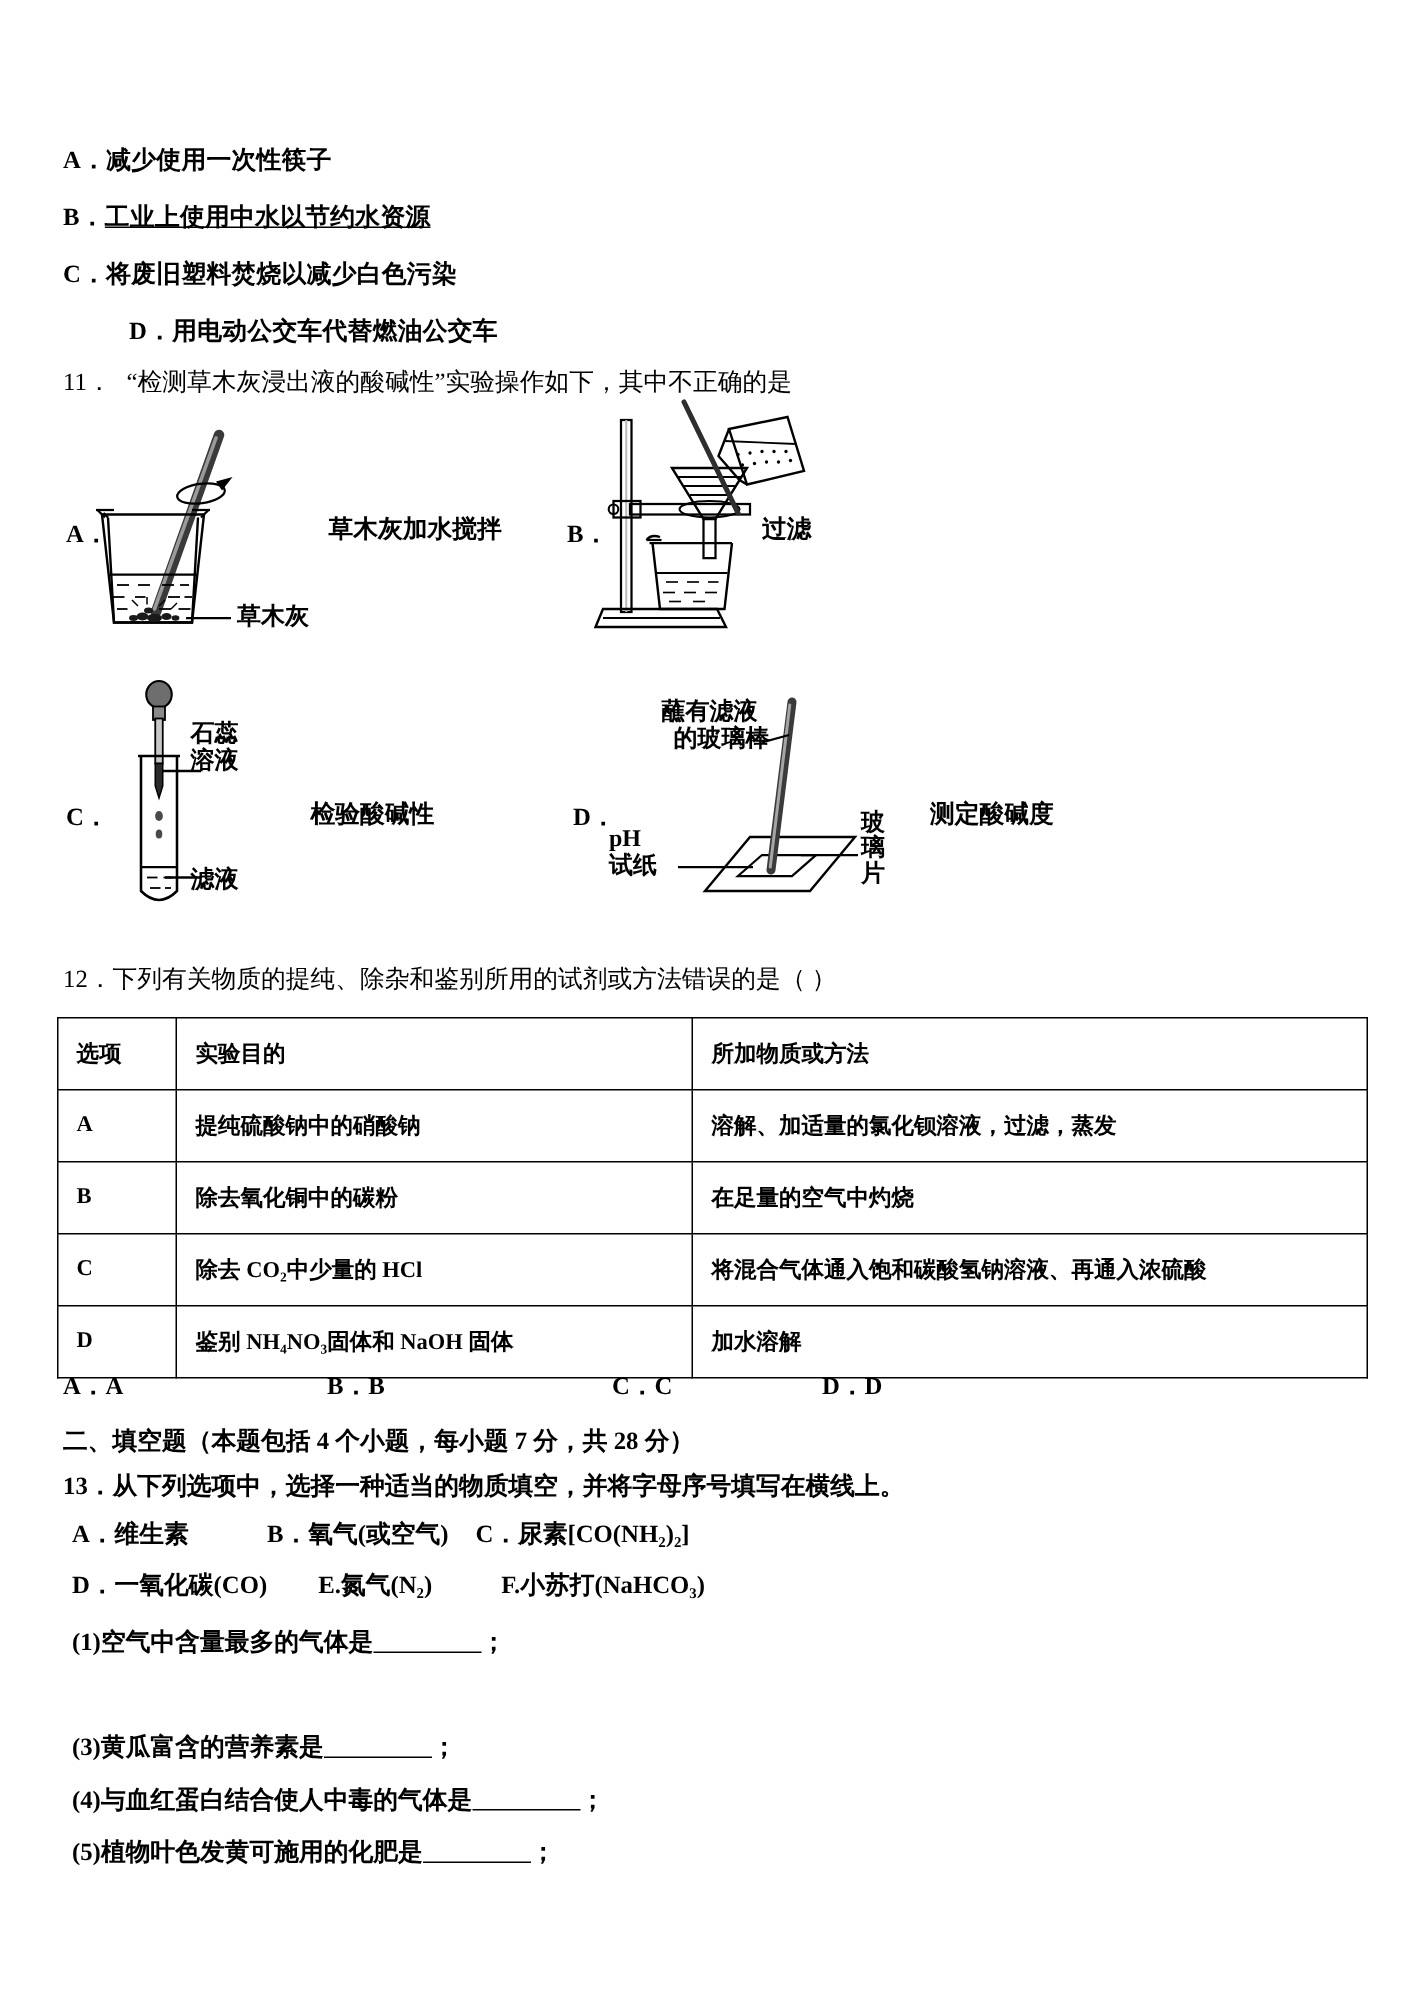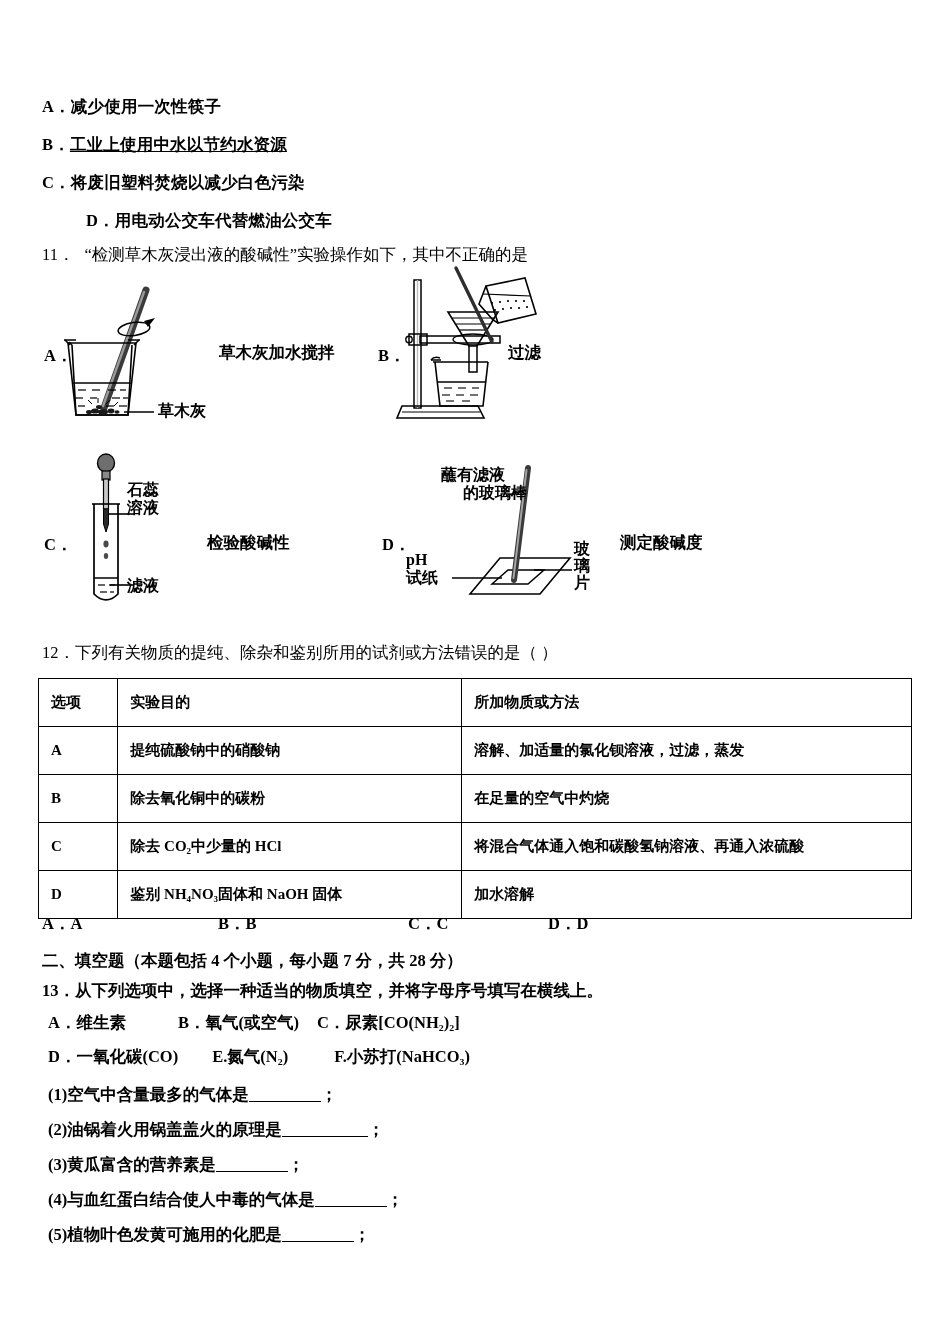--- a/index.html
+++ b/index.html
@@ -261,21 +261,21 @@
         <line x1="78.5" y1="8" x2="65.5" y2="116" stroke="#a5a5a5" stroke-width="2" stroke-linecap="round"></line>
       </g>
 
       <line x1="60" y1="33" x2="78" y2="28" class="ink" stroke-width="1.5"></line>
       <line x1="4" y1="116" x2="54" y2="116" class="ink" stroke-width="1.5"></line>
       <line x1="86" y1="108" x2="124" y2="108" class="ink" stroke-width="1.5"></line>
     </svg>
   </div>
   <div class="dcap" style="left:441px;top:466px;line-height:1.15;font-size:16px;">
     <div>蘸有滤液</div>
-    <div style="margin-left:22px;">的玻璃棒</div>
+    <div style="margin-left:8px;">的玻璃棒</div>
   </div>
   <div class="dcap" style="left:406px;top:551px;line-height:1.15;font-size:16px;">
     <div>pH</div>
     <div>试纸</div>
   </div>
   <div class="dcap" style="left:574px;top:541px;line-height:1.05;font-size:16px;">
     <div>玻</div>
     <div>璃</div>
     <div>片</div>
   </div>
@@ -326,23 +326,20 @@
   <div class="sec" style="left:48px;top:1046px;">
     <span>D．一氧化碳(CO)</span><span style="display:inline-block;width:34px;"></span><span>E.氮气(N₂)</span><span style="display:inline-block;width:46px;"></span><span>F.小苏打(NaHCO₃)</span>
   </div>
   <div class="sec" style="left:48px;top:1012px;">
     <span>A．维生素</span><span style="display:inline-block;width:52px;"></span><span>B．氧气(或空气)</span><span style="display:inline-block;width:18px;"></span><span>C．尿素[CO(NH₂)₂]</span>
   </div>
 
   <div class="sec" style="left:48px;top:1084px;">
     <span>(1)</span><span>空气中含量最多的气体是</span><span class="blank" style="width:72px;"></span><span>；</span>
   </div>
-  <div class="sec" style="left:48px;top:1119px;">
-    <span>(2)</span><span>油锅着火用锅盖盖火的原理是</span><span class="blank" style="width:86px;"></span><span>；</span>
-  </div>
   <div class="sec" style="left:48px;top:1154px;">
     <span>(3)</span><span>黄瓜富含的营养素是</span><span class="blank" style="width:72px;"></span><span>；</span>
   </div>
   <div class="sec" style="left:48px;top:1189px;">
     <span>(4)</span><span>与血红蛋白结合使人中毒的气体是</span><span class="blank" style="width:72px;"></span><span>；</span>
   </div>
   <div class="sec" style="left:48px;top:1224px;">
     <span>(5)</span><span>植物叶色发黄可施用的化肥是</span><span class="blank" style="width:72px;"></span><span>；</span>
   </div>
 

